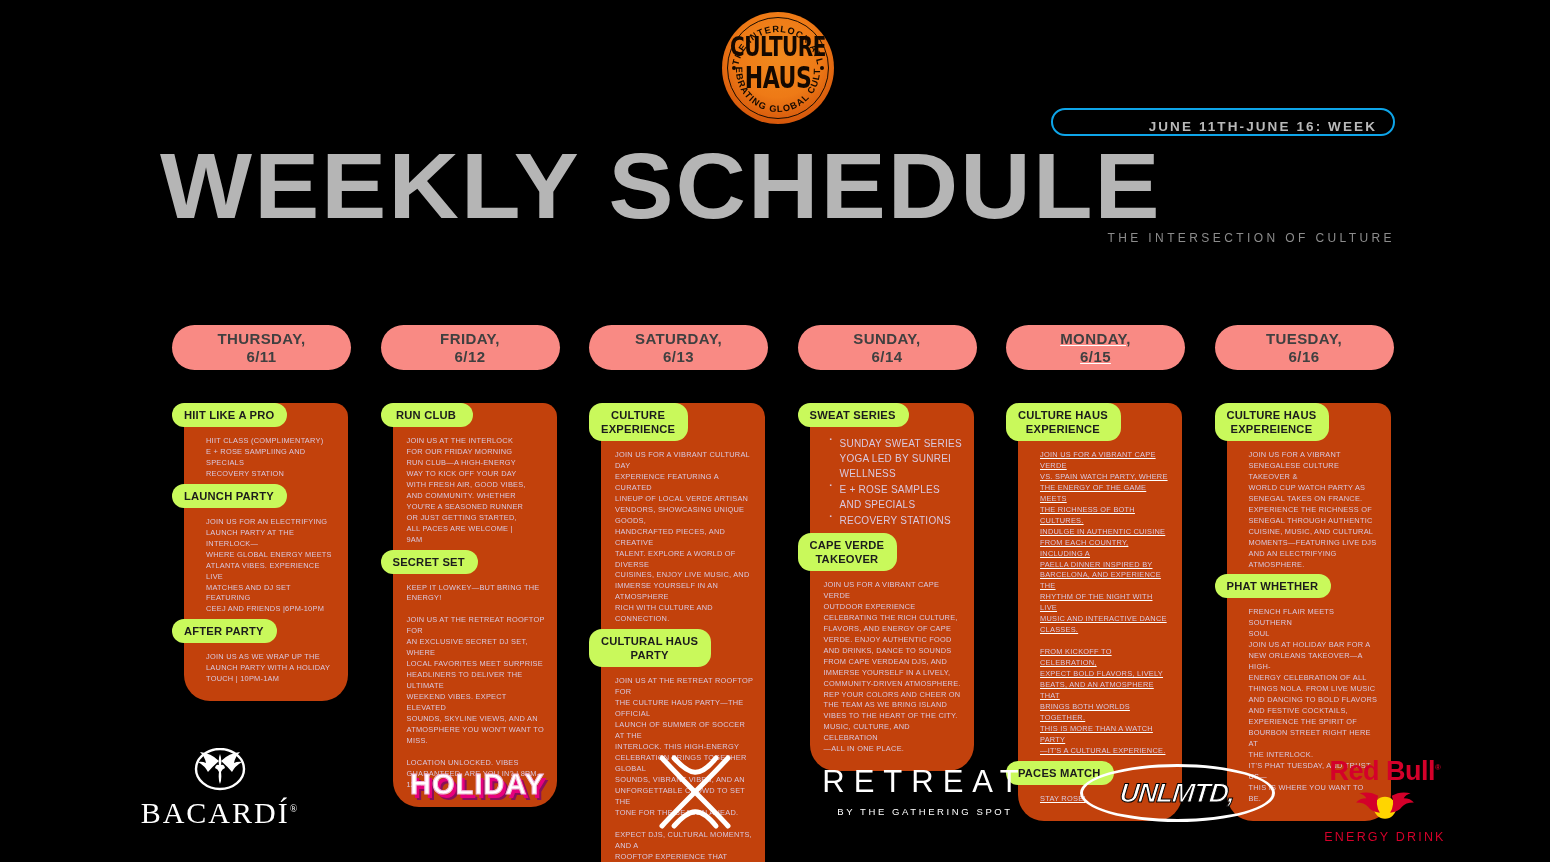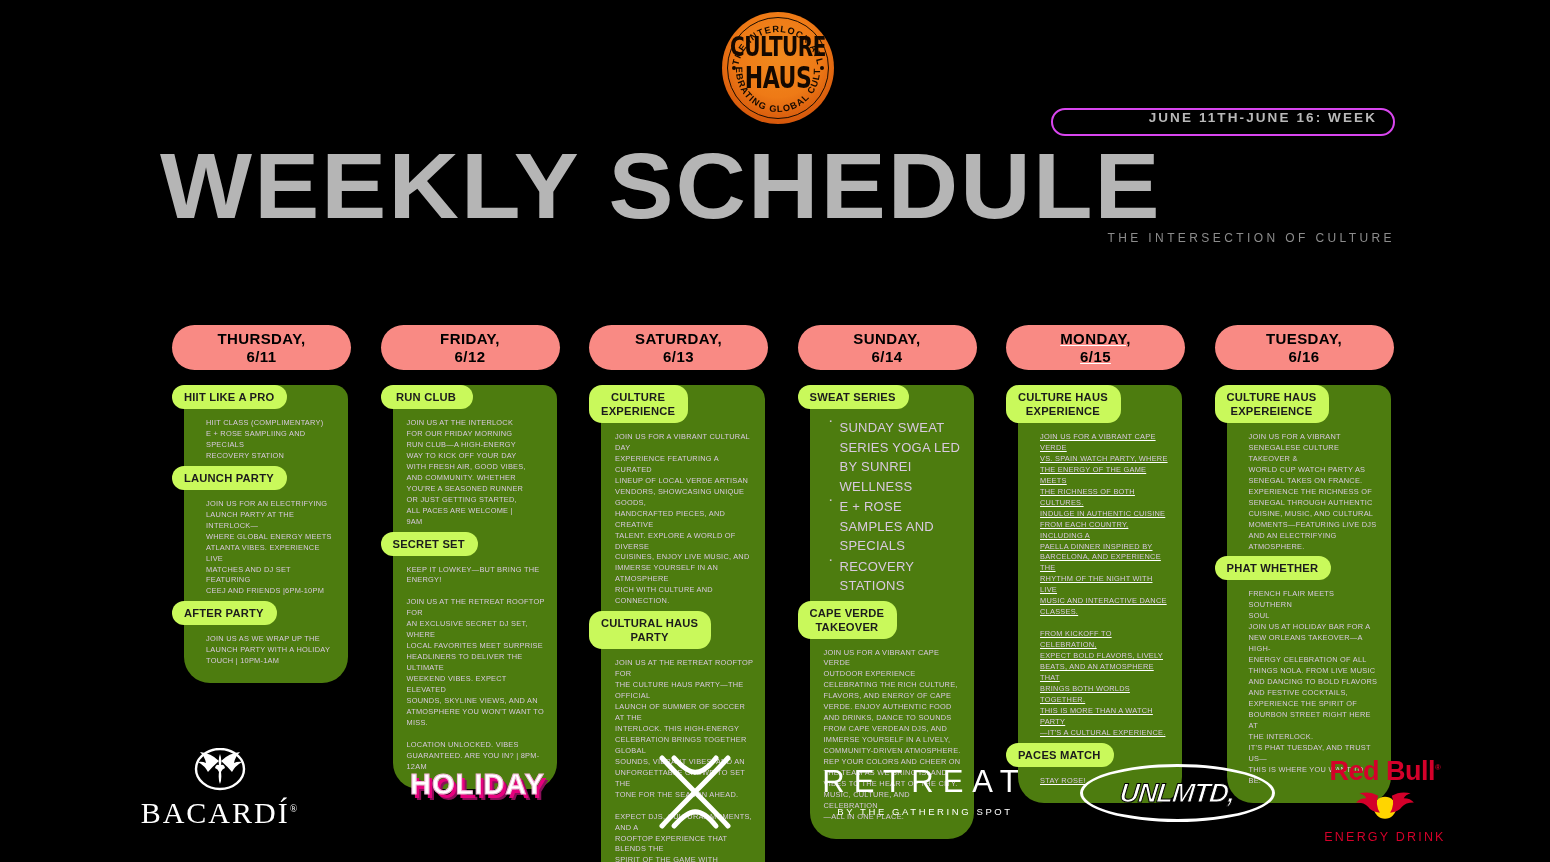--- a/index.html
+++ b/index.html
@@ -40,22 +40,22 @@
   #logo-center .l2 {
     display:block; font-size:22px; font-weight:bold; color:#130800;
     letter-spacing:-0.5px; margin-top:11px; font-family:"DejaVu Sans", sans-serif;
     transform:scaleY(1.35); transform-origin:center;
   }
   .logo-dot{ position:absolute; width:4px;height:4px;border-radius:50%;background:#140900; }
 
   
   #date-badge {
     position:absolute; left:1051px; top:108px; width:344px; height:28px;
-    border:2px solid #d946ef; border-radius:14px;
-    display:flex; align-items:flex-start; justify-content:flex-end;
+    border:2px solid #0ea5e9; border-radius:14px;
+    display:flex; align-items:flex-end; justify-content:flex-end;
     padding-right:16px;
   }
   #date-badge span {
     font-size:13.5px; font-weight:bold; color:#b9b9b9; letter-spacing:2.1px;
   }
 
   
   #title {
     position:absolute; left:160px; top:140px; width:1240px;
     font-size:92px; font-weight:bold; color:#b5b5b5;
@@ -72,51 +72,51 @@
   #grid {
     position:absolute; left:172px; top:325px; width:1225px; height:390px;
   }
   .col {
     position:absolute; top:0; width:179px;
   }
   .day-pill {
     width:179px; height:45px; border-radius:23px;
     background:#F98A84;
     display:flex; flex-direction:column; align-items:center; justify-content:center;
-    color:#000000; font-weight:bold; font-size:15px; line-height:1.16;
+    color:#404040; font-weight:bold; font-size:15px; line-height:1.16;
     letter-spacing:0.4px;
   }
   .day-pill .d2 { font-size:15px; }
 
   .card {
     position:relative;
-    margin-top:15px;
+    margin-top:33px;
     width:164px; margin-left:12px;
-    background:#4d7c0f;
+    background:#c2410c;
     border-radius:14px 14px 26px 26px;
     padding-bottom:12px;
   }
   .evt { position:relative; }
   .evt-pill {
     position:relative; left:-12px;
     display:inline-block;
     background:#C9F95B; color:#1c1c1c;
     font-weight:bold; font-size:11.2px; letter-spacing:0.2px;
     border-radius:13px; padding:5px 13px 5px 12px;
     line-height:1.25; text-align:center; white-space:pre-line;
     min-width:92px;
   }
   .evt-body {
     color:#D9C9E0; font-size:7.4px; line-height:1.48;
     letter-spacing:0.25px; white-space:pre-line;
     padding:9px 12px 4px 22px;
   }
   .evt-body.pad-less { padding-left:14px; }
   .evt-list {
-    color:#D9C9E0; font-size:13px; line-height:1.5;
+    color:#D9C9E0; font-size:10px; line-height:1.5;
     letter-spacing:0.25px; padding:9px 10px 4px 30px; list-style:none;
   }
   .evt-list li { position:relative; margin-bottom:1px; }
   .evt-list li::before {
     content:"\25AA"; position:absolute; left:-10px; top:-1px; font-size:6px; color:#D9C9E0;
   }
 
   
   #sponsors {
     position:absolute; left:0; top:740px; width:1550px; height:110px;

